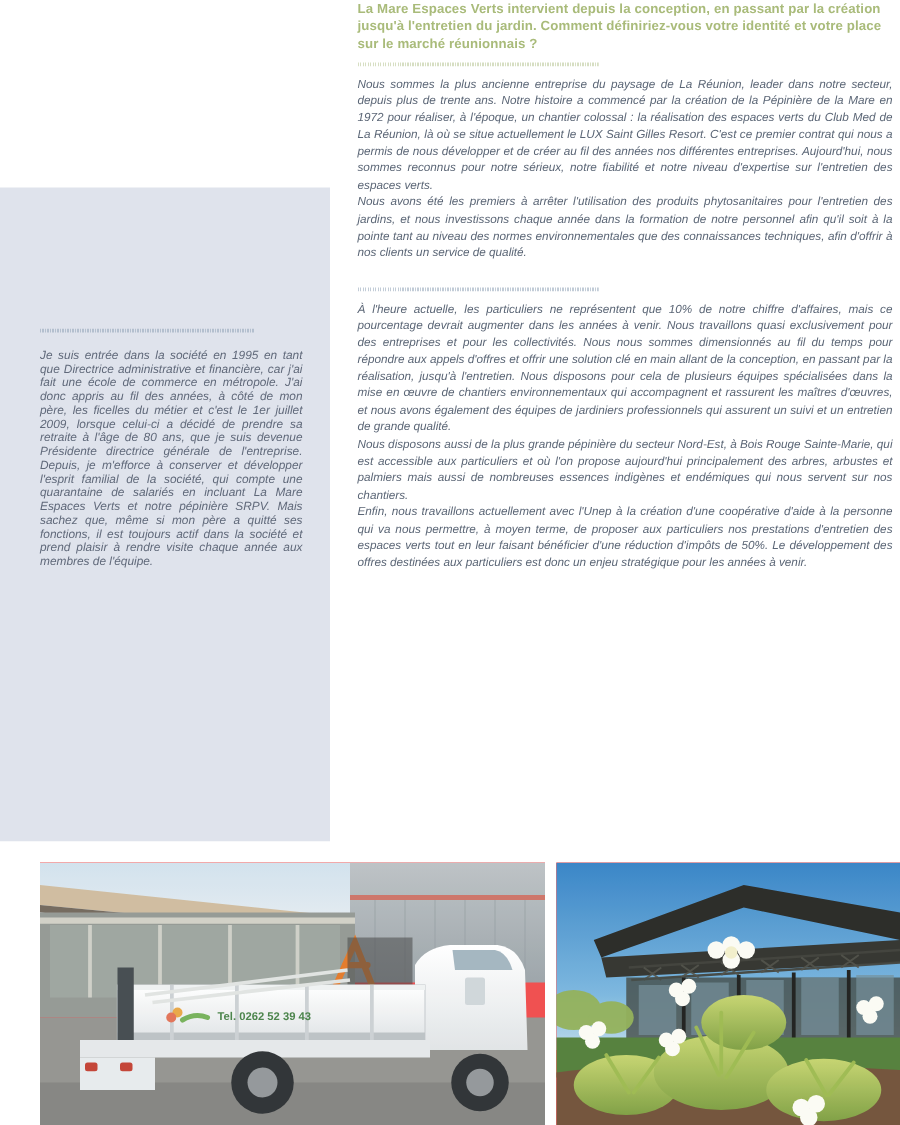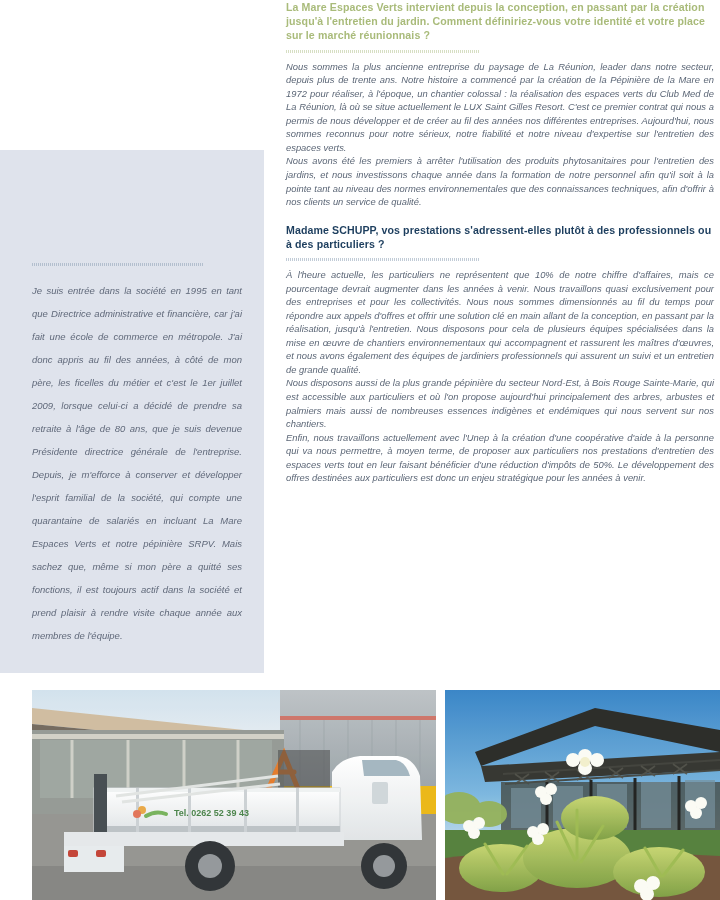--- a/index.html
+++ b/index.html
@@ -81,31 +81,31 @@
     text-align: justify;
     text-justify: inter-word;
     -webkit-hyphens: none;
     hyphens: none;
     font-style: italic;
   }
   p.body + p.body { margin-top: 0px; }
 
   .col-left p.body {
     font-size: 9.5px;
-    line-height: 23px;
+    line-height: 11px;
     color: #60697a;
     margin-top: 13px;
   }
   .spacer-md { height: 14px; }
 
   
   .photo {
     position: absolute;
     overflow: hidden;
-    background: #eab308;
+    background: #ef4444;
   }
   .photo-truck {
     left: 32px;
     top: 690px;
     width: 404px;
     height: 210px;
   }
   .photo-garden {
     left: 445px;
     top: 690px;
@@ -129,21 +129,20 @@
   <div class="col col-right">
 
     <h2 class="q green">La Mare Espaces Verts intervient depuis la conception, en passant par la création jusqu'à l'entretien du jardin. Comment définiriez-vous votre identité et votre place sur le marché réunionnais ?</h2>
     <div class="rule green"></div>
 
     <p class="body">Nous sommes la plus ancienne entreprise du paysage de La Réunion, leader dans notre secteur, depuis plus de trente ans. Notre histoire a commencé par la création de la Pépinière de la Mare en 1972 pour réaliser, à l'époque, un chantier colossal : la réalisation des espaces verts du Club Med de La Réunion, là où se situe actuellement le LUX Saint Gilles Resort. C'est ce premier contrat qui nous a permis de nous développer et de créer au fil des années nos différentes entreprises. Aujourd'hui, nous sommes reconnus pour notre sérieux, notre fiabilité et notre niveau d'expertise sur l'entretien des espaces verts.</p>
     <p class="body">Nous avons été les premiers à arrêter l'utilisation des produits phytosanitaires pour l'entretien des jardins, et nous investissons chaque année dans la formation de notre personnel afin qu'il soit à la pointe tant au niveau des normes environnementales que des connaissances techniques, afin d'offrir à nos clients un service de qualité.</p>
 
     <div class="spacer-md"></div>
 
-    <h2 class="q navy">Madame SCHUPP, vos prestations s'adressent-elles plutôt à des professionnels ou à des particuliers ?</h2>
     <div class="rule navy"></div>
 
     <p class="body">À l'heure actuelle, les particuliers ne représentent que 10% de notre chiffre d'affaires, mais ce pourcentage devrait augmenter dans les années à venir. Nous travaillons quasi exclusivement pour des entreprises et pour les collectivités. Nous nous sommes dimensionnés au fil du temps pour répondre aux appels d'offres et offrir une solution clé en main allant de la conception, en passant par la réalisation, jusqu'à l'entretien. Nous disposons pour cela de plusieurs équipes spécialisées dans la mise en œuvre de chantiers environnementaux qui accompagnent et rassurent les maîtres d'œuvres, et nous avons également des équipes de jardiniers professionnels qui assurent un suivi et un entretien de grande qualité.</p>
     <p class="body">Nous disposons aussi de la plus grande pépinière du secteur Nord-Est, à Bois Rouge Sainte-Marie, qui est accessible aux particuliers et où l'on propose aujourd'hui principalement des arbres, arbustes et palmiers mais aussi de nombreuses essences indigènes et endémiques qui nous servent sur nos chantiers.</p>
     <p class="body">Enfin, nous travaillons actuellement avec l'Unep à la création d'une coopérative d'aide à la personne qui va nous permettre, à moyen terme, de proposer aux particuliers nos prestations d'entretien des espaces verts tout en leur faisant bénéficier d'une réduction d'impôts de 50%. Le développement des offres destinées aux particuliers est donc un enjeu stratégique pour les années à venir.</p>
   </div>
 
   <div class="photo photo-truck">
     <svg viewBox="0 0 404 210" preserveAspectRatio="none">
       <defs>

